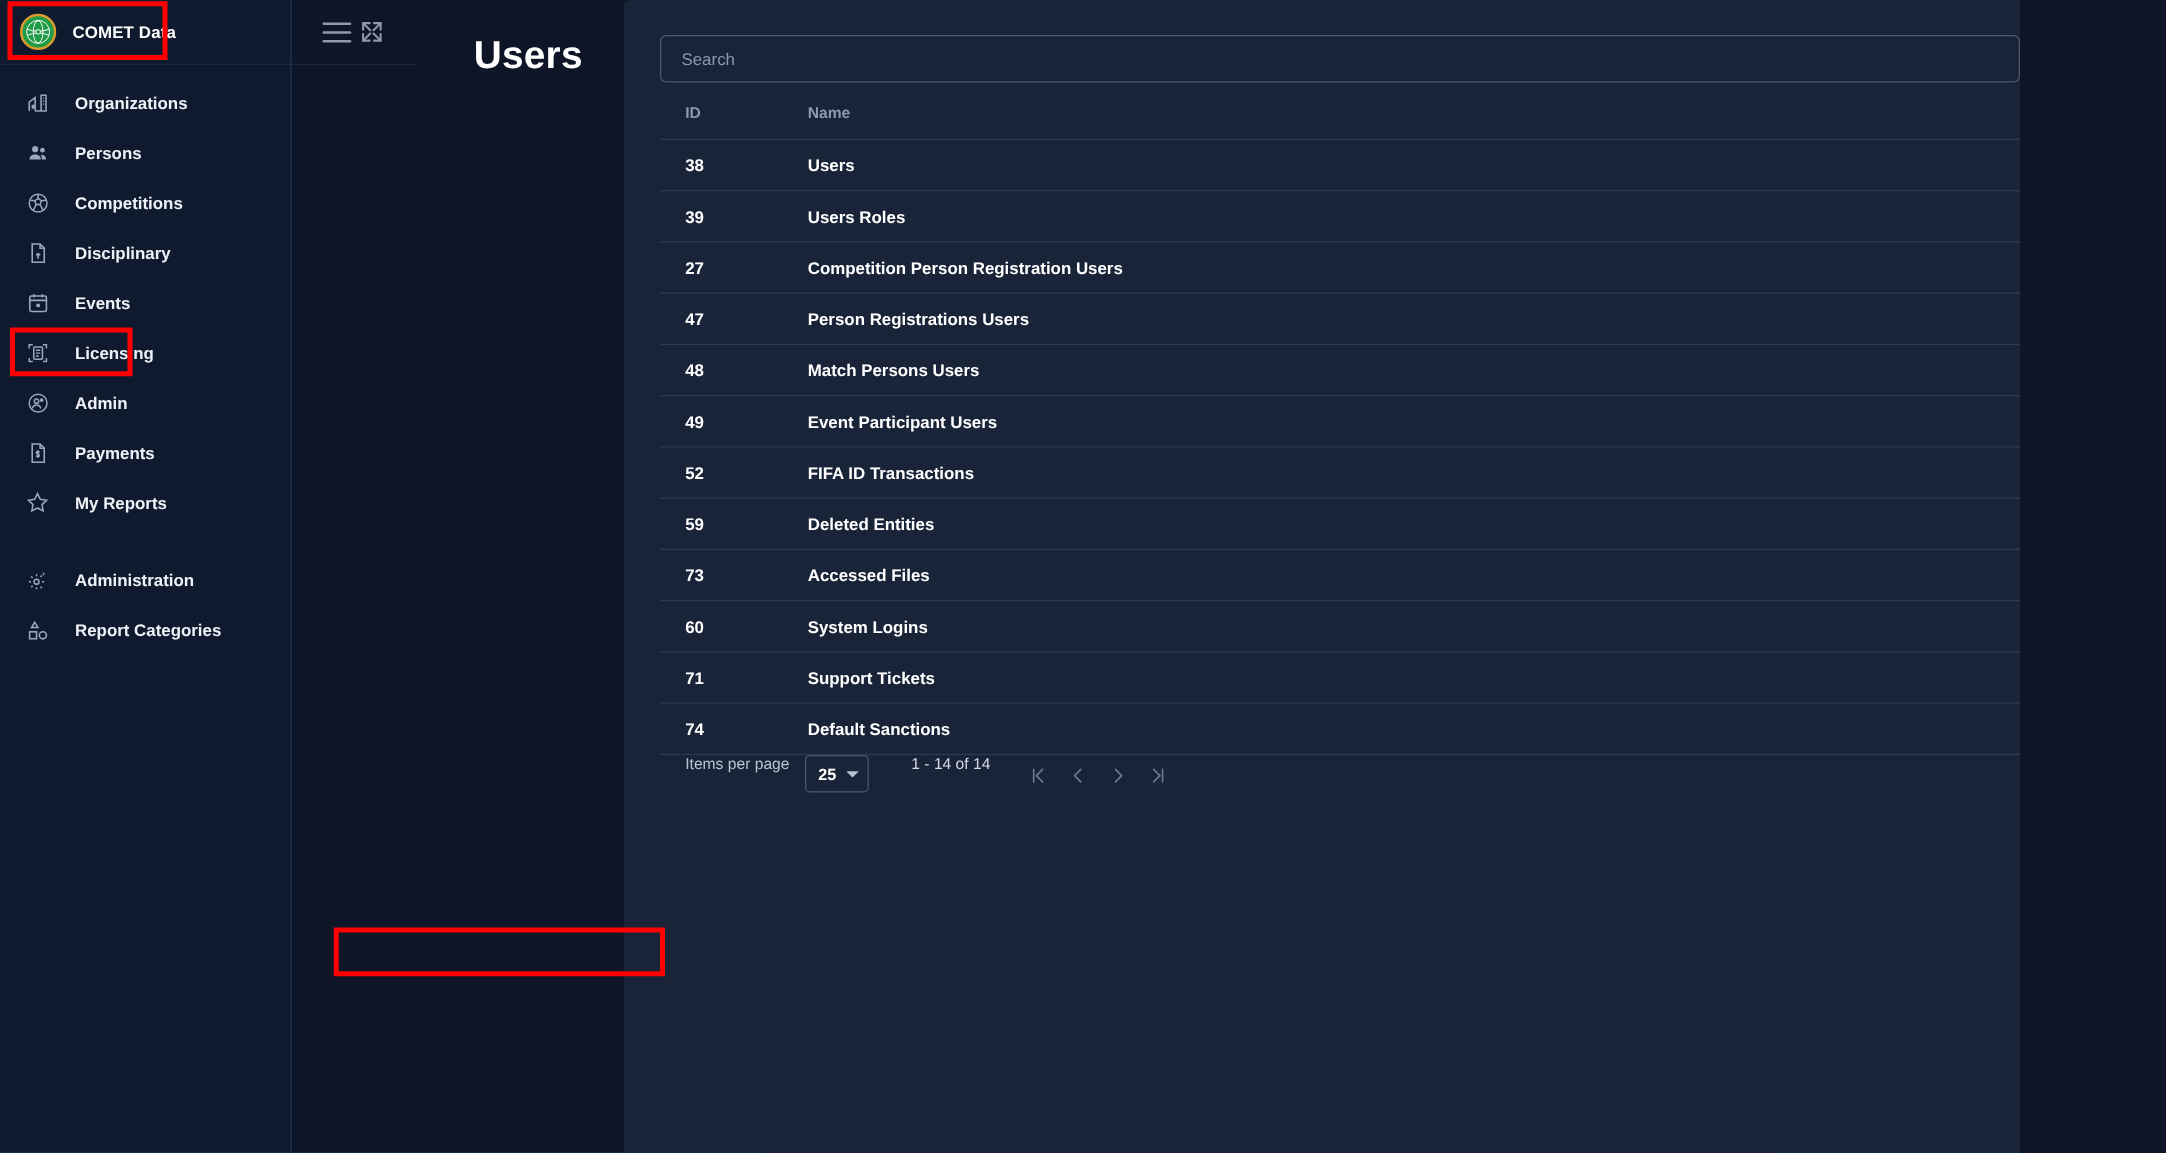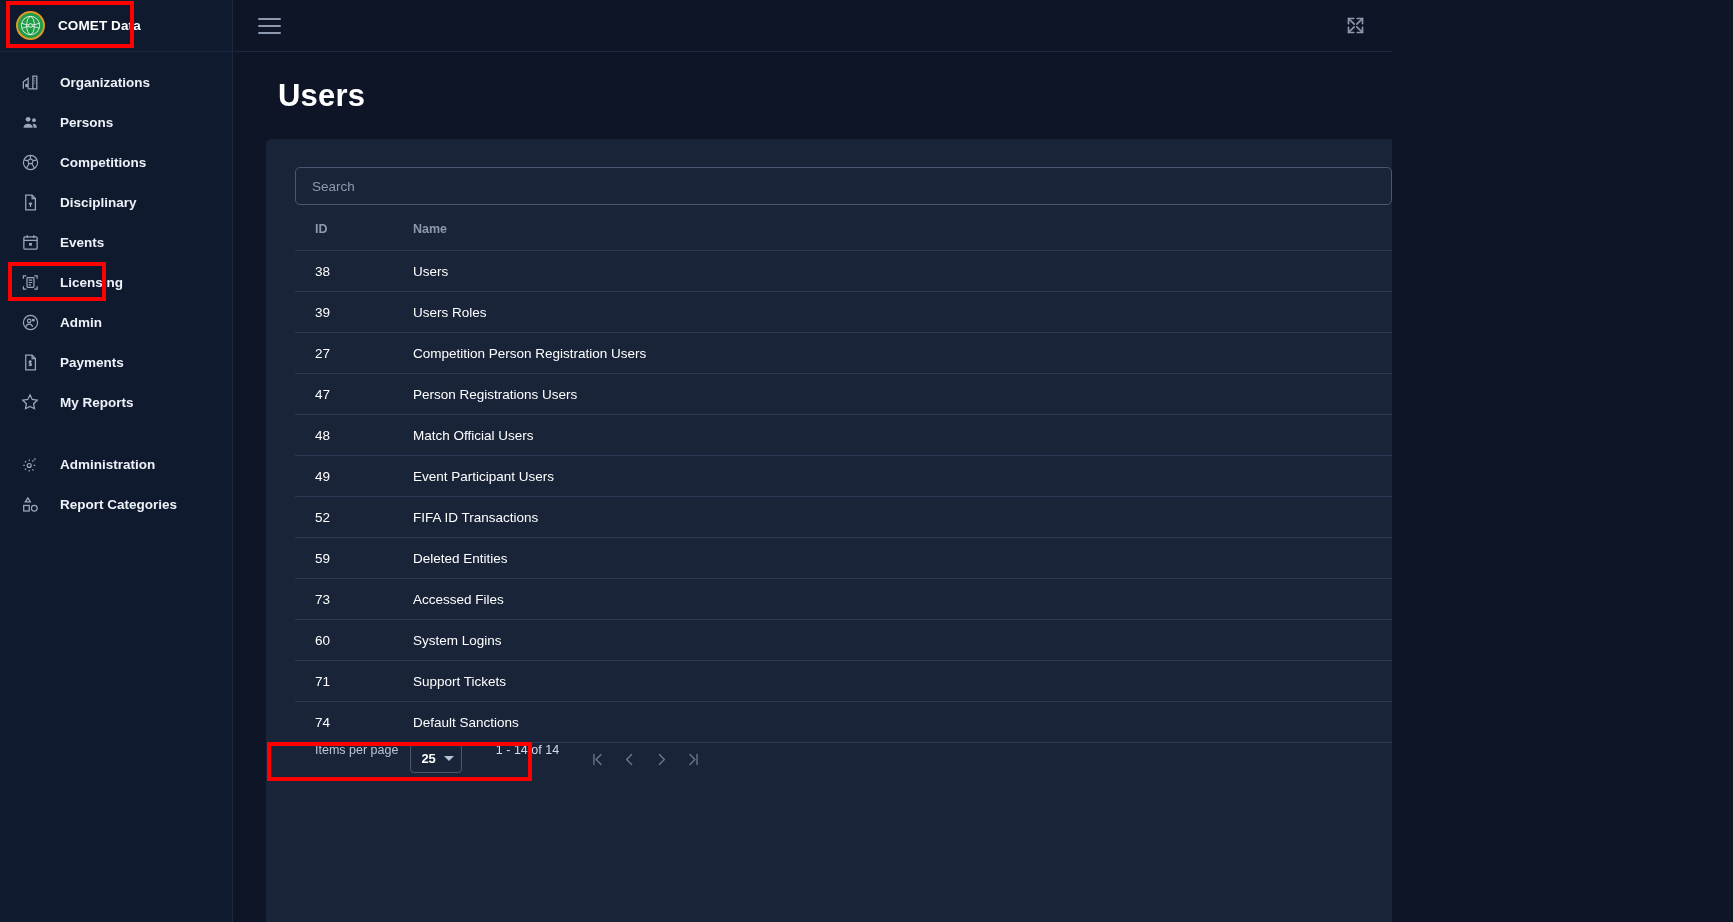--- a/index.html
+++ b/index.html
@@ -7,21 +7,21 @@
   html, body {
     width: 1733px;
     height: 922px;
     overflow: hidden;
     background: #0d1526;
     font-family: "Liberation Sans", sans-serif;
   }
 
   .app {
     position: relative;
-    width: 1392px;
+    width: 1616px;
     height: 922px;
     display: flex;
     background: #0ea5e9;
   }
 
   
   .sidebar {
     width: 233px;
     height: 922px;
     background: #101a2e;
@@ -85,21 +85,21 @@
     white-space: nowrap;
   }
 
   .nav-gap { height: 22px; }
 
   
   .main {
     flex: 1 1 auto;
     height: 922px;
     display: flex;
-    flex-direction: column;
+    flex-direction: row;
     background: #0d1526;
     min-width: 0;
   }
 
   .topbar {
     height: 52px;
     flex: 0 0 52px;
     border-bottom: 1px solid #1d2840;
     display: flex;
     align-items: center;
@@ -193,20 +193,21 @@
   table.data-table td.col-id { width: 108px; padding-left: 20px; }
   table.data-table th.col-name,
   table.data-table td.col-name { padding-left: 10px; }
 
   table.data-table td {
     color: #ffffff;
     font-size: 13.5px;
     height: 41px;
     border-bottom: 1px solid #2c3a55;
     vertical-align: middle;
+    font-weight: bold;
   }
   table.data-table tr.row:last-child td { border-bottom: 1px solid #2c3a55; }
 
   
   .paginator {
     display: flex;
     height: 58px;
     padding-left: 20px;
     gap: 0;
   }
@@ -472,21 +473,21 @@
               <tr class="row">
                 <td class="col-id">27</td>
                 <td class="col-name">Competition Person Registration Users</td>
               </tr>
               <tr class="row">
                 <td class="col-id">47</td>
                 <td class="col-name">Person Registrations Users</td>
               </tr>
               <tr class="row">
                 <td class="col-id">48</td>
-                <td class="col-name">Match Official Users</td>
+                <td class="col-name">Match Persons Users</td>
               </tr>
               <tr class="row">
                 <td class="col-id">49</td>
                 <td class="col-name">Event Participant Users</td>
               </tr>
               <tr class="row">
                 <td class="col-id">52</td>
                 <td class="col-name">FIFA ID Transactions</td>
               </tr>
               <tr class="row">

